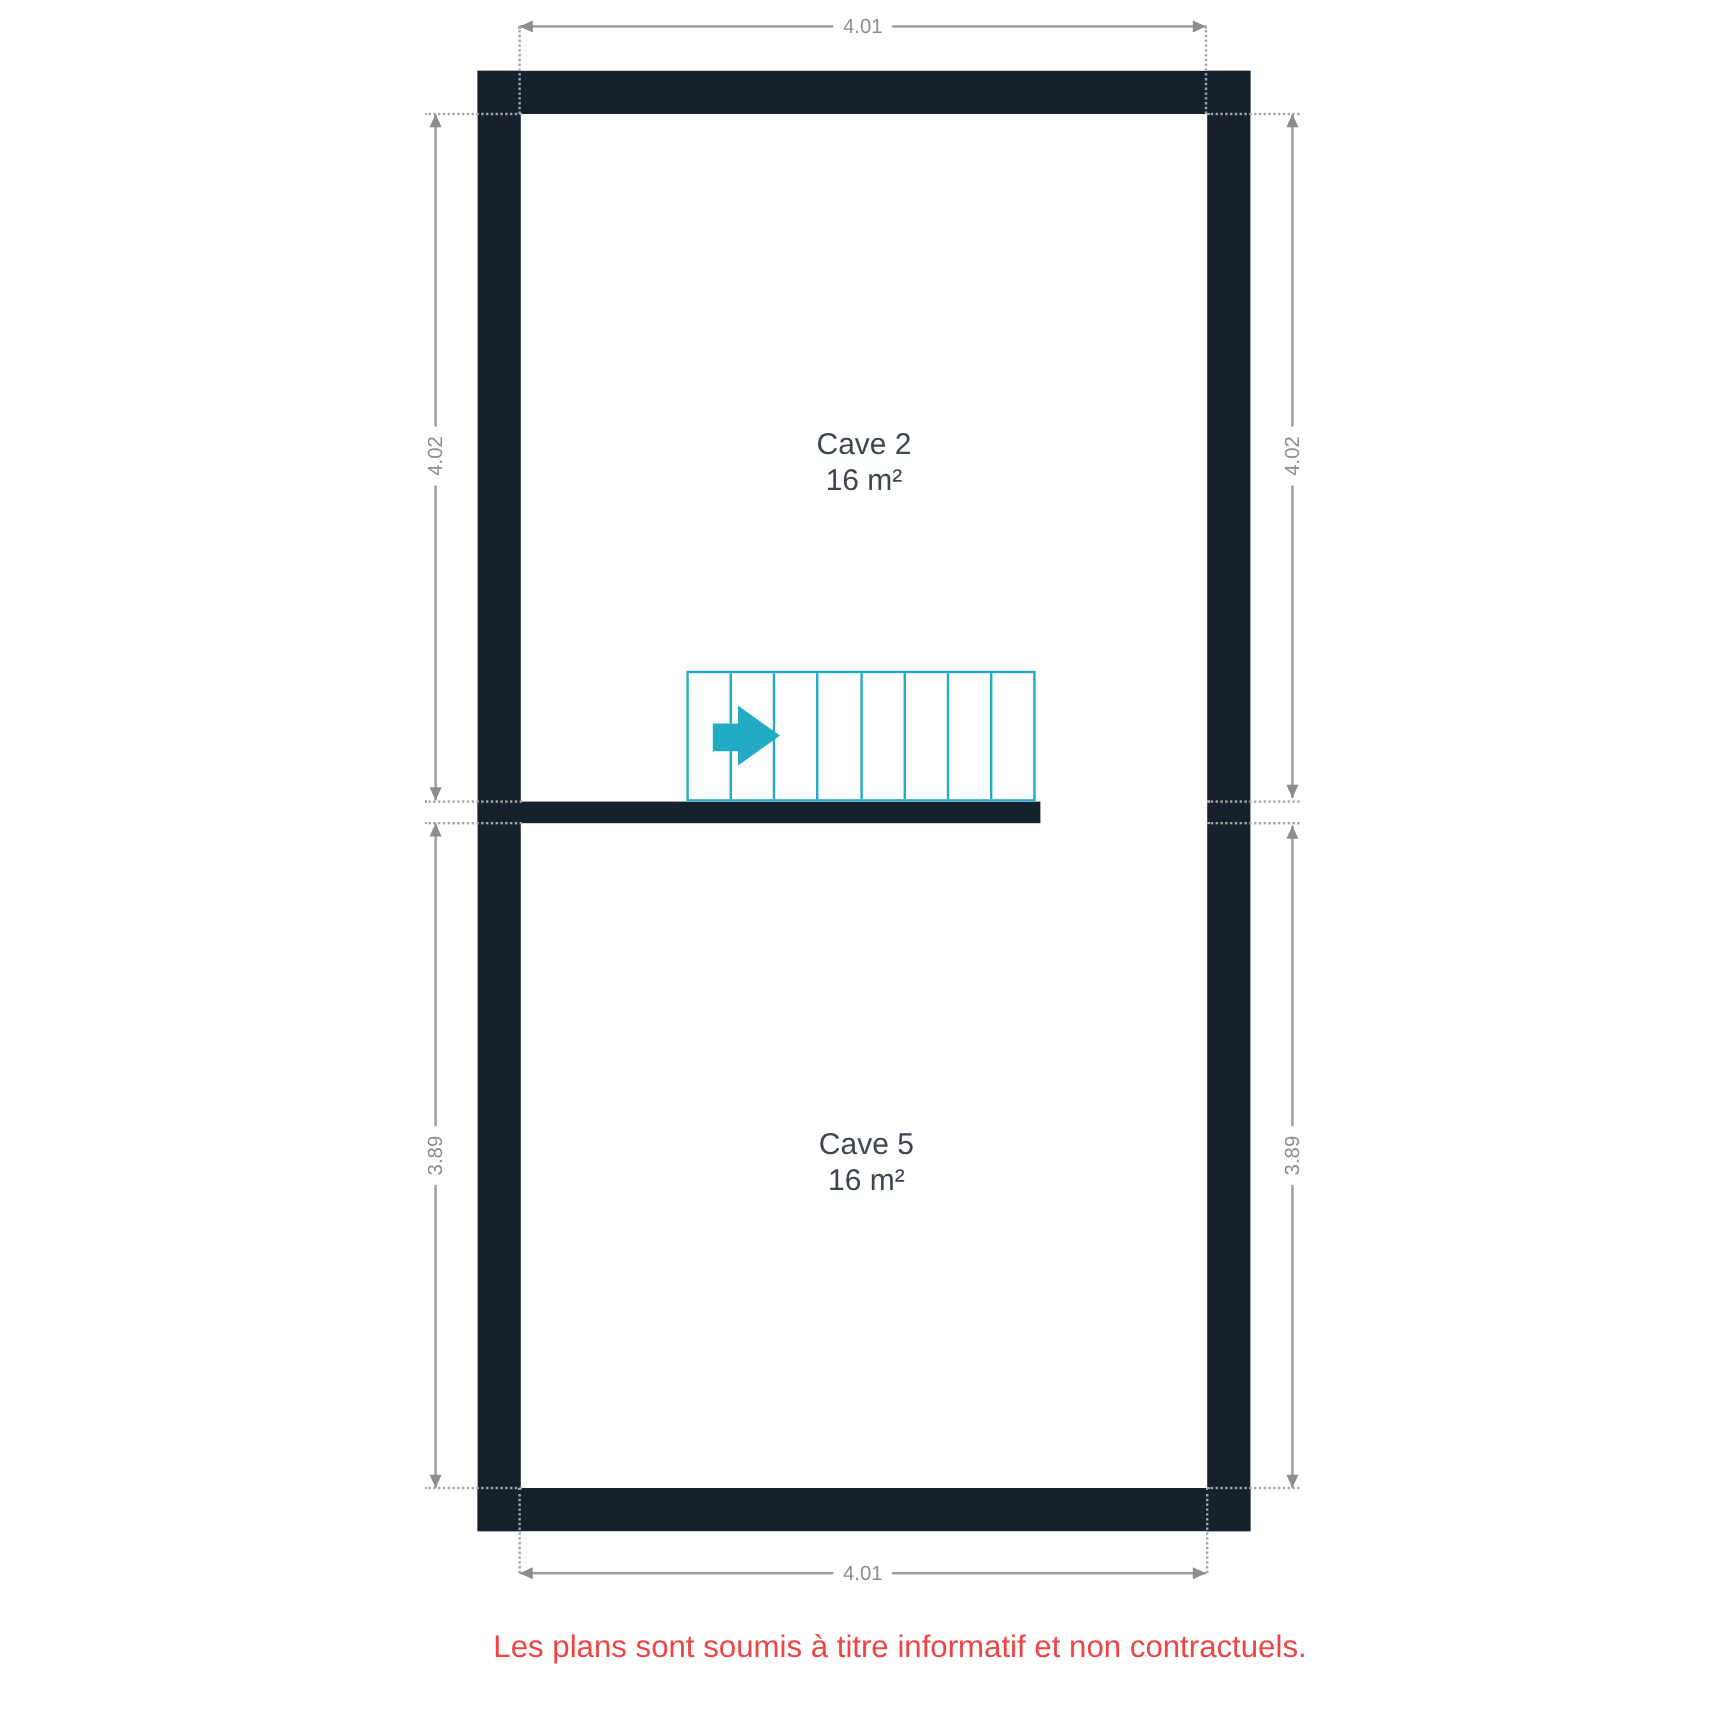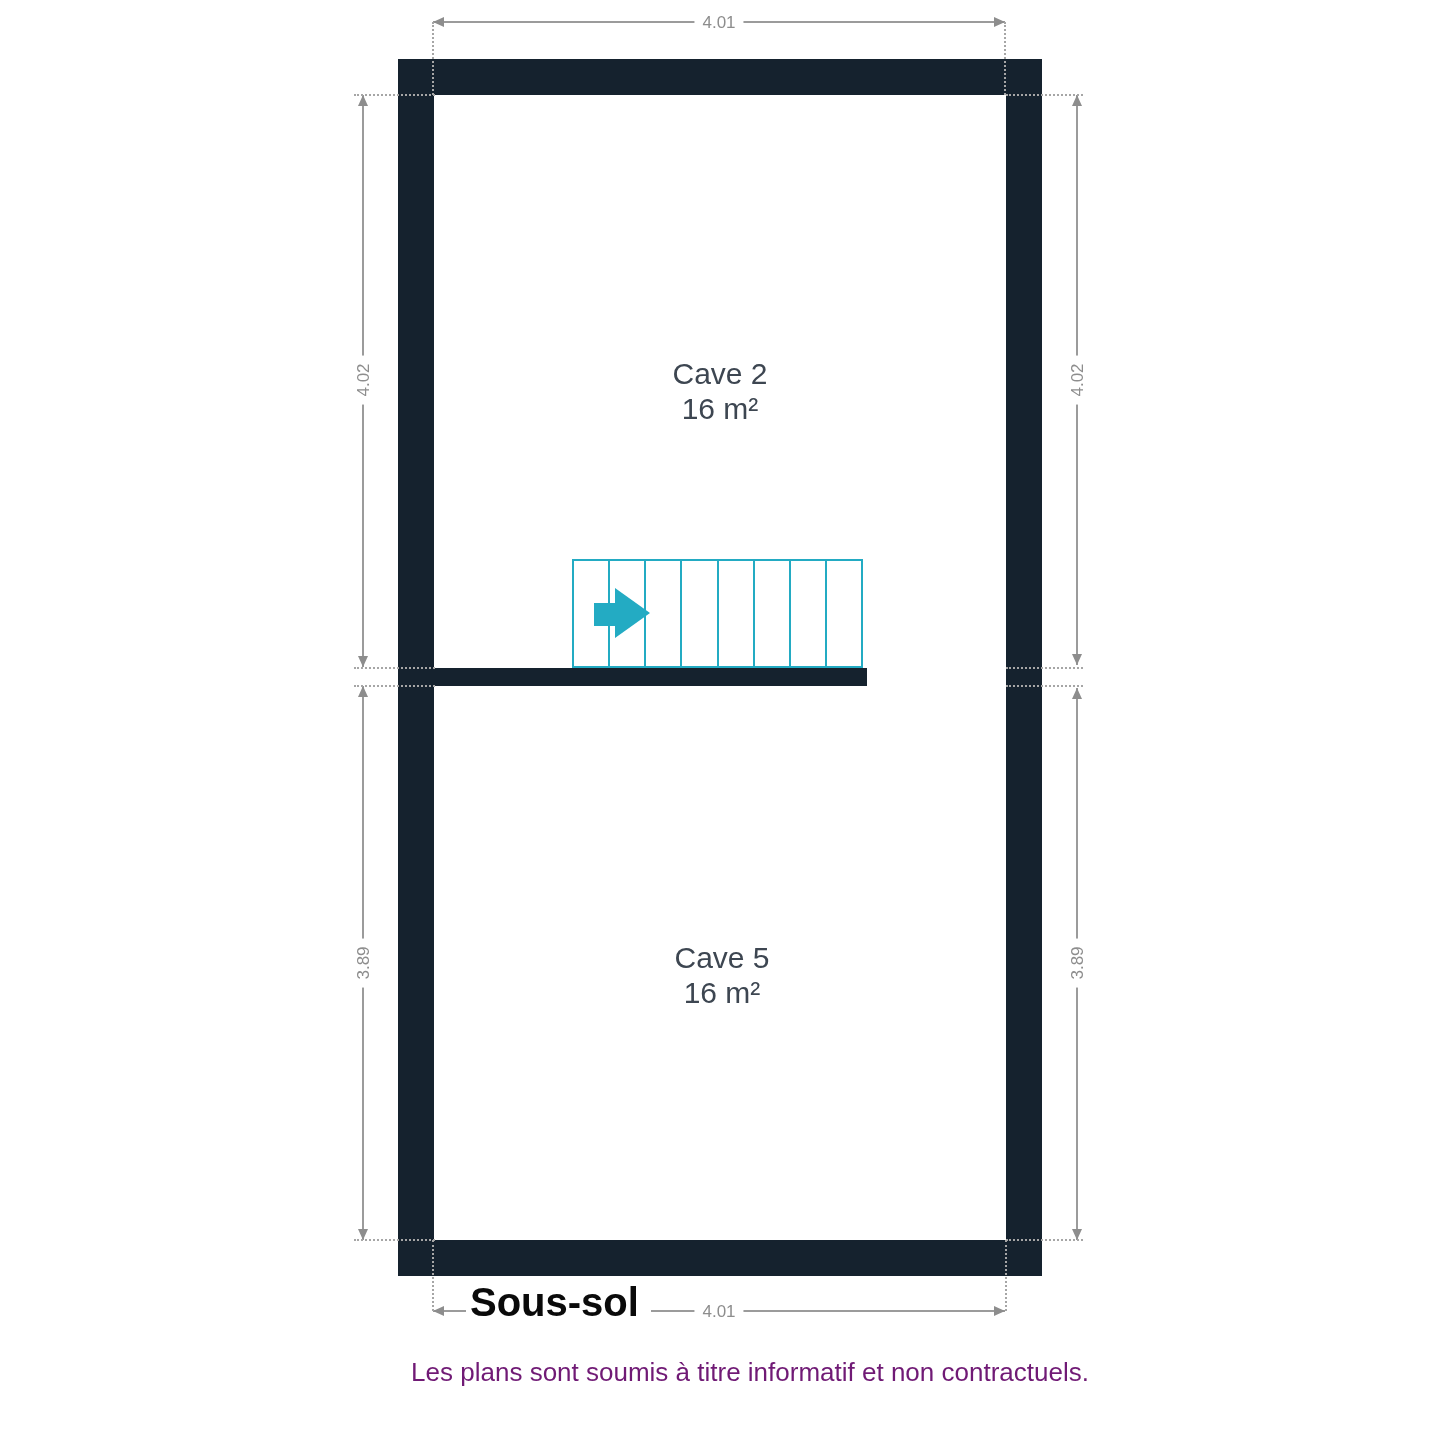--- a/index.html
+++ b/index.html
@@ -34,30 +34,30 @@
   }
   .dim-label.vert { transform:translate(-50%,-50%) rotate(-90deg); }
 
   
   .dot-h { position:absolute; height:0; border-top:2px dotted #a6a6a6; z-index:5; }
   .dot-v { position:absolute; width:0; border-left:2px dotted #a6a6a6; z-index:5; }
 
   
   .room-label {
     position:absolute; transform:translateX(-50%); text-align:center;
-    color:#3d4651; font-size:30px; line-height:1.18; z-index:2; white-space:nowrap;
+    color:#3d4651; font-size:25px; line-height:1.18; z-index:2; white-space:nowrap;
   }
   .floor-title {
     position:absolute; left:466px; top:1280px; font-size:40px; line-height:1;
     font-weight:bold; color:#0a0a0a; background:#ffffff; padding:2px 12px 4px 4px;
     z-index:6; white-space:nowrap;
   }
   .disclaimer {
     position:absolute; left:750px; top:1357px; transform:translateX(-50%);
-    font-size:26px; color:#701a75; z-index:2; white-space:nowrap;
+    font-size:26px; color:#ef4444; z-index:2; white-space:nowrap;
   }
 </style>
 </head>
 <body>
 
 <div class="canvas">
 
   <div class="wall" style="left:398px; top:59px;   width:644px; height:36px;"></div>
   <div class="wall" style="left:398px; top:1240px; width:644px; height:36px;"></div>
   <div class="wall" style="left:398px; top:59px;   width:36px;  height:1217px;"></div>
@@ -123,16 +123,15 @@
   <div class="dot-v" style="left:1005px; top:1240px; height:71px;"></div>
   <div class="dot-h" style="left:354px;  top:94px;   width:81px;"></div>
   <div class="dot-h" style="left:1006px; top:94px;   width:77px;"></div>
   <div class="dot-h" style="left:354px;  top:667px;  width:81px;"></div>
   <div class="dot-h" style="left:354px;  top:685px;  width:81px;"></div>
   <div class="dot-h" style="left:1006px; top:667px;  width:77px;"></div>
   <div class="dot-h" style="left:1006px; top:685px;  width:77px;"></div>
   <div class="dot-h" style="left:354px;  top:1239px; width:81px;"></div>
   <div class="dot-h" style="left:1006px; top:1239px; width:77px;"></div>
 
-  <div class="floor-title">Sous-sol</div>
   <div class="disclaimer">Les plans sont soumis à titre informatif et non contractuels.</div>
 
 </div>
 
 </body></html>

